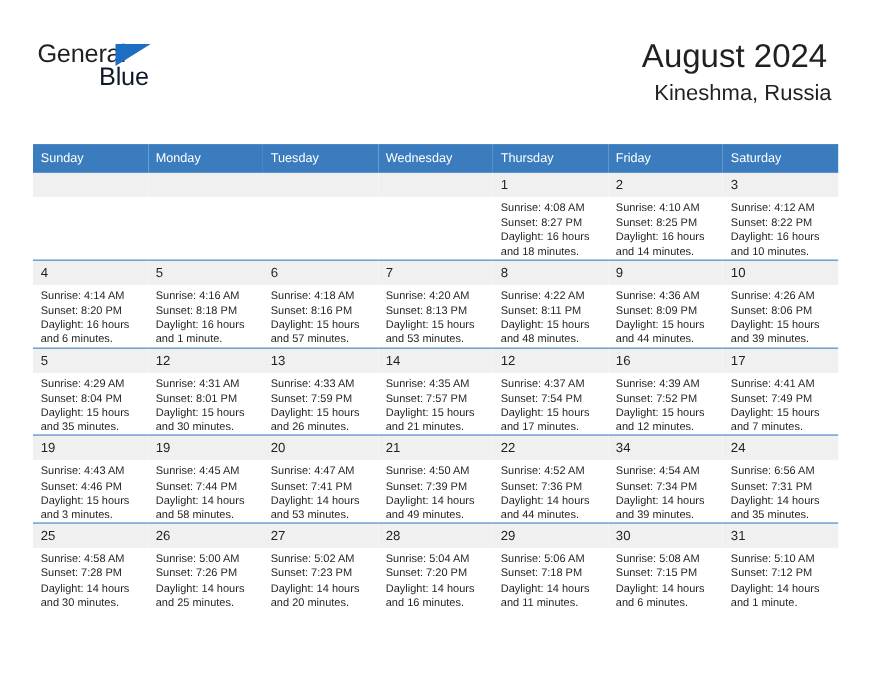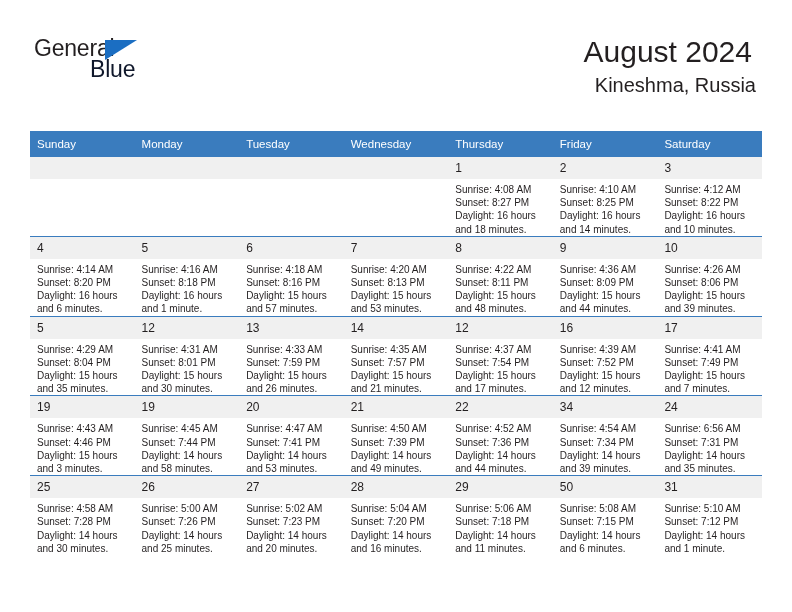--- a/index.html
+++ b/index.html
@@ -450,21 +450,21 @@
           <td>
             <span class="daynum">29</span>
             <div class="details">
               <div>Sunrise: 5:06 AM</div>
               <div>Sunset: 7:18 PM</div>
               <div>Daylight: 14 hours</div>
               <div>and 11 minutes.</div>
             </div>
           </td>
           <td>
-            <span class="daynum">50</span>
+            <span class="daynum">30</span>
             <div class="details">
               <div>Sunrise: 5:08 AM</div>
               <div>Sunset: 7:15 PM</div>
               <div>Daylight: 14 hours</div>
               <div>and 6 minutes.</div>
             </div>
           </td>
           <td>
             <span class="daynum">31</span>
             <div class="details">

